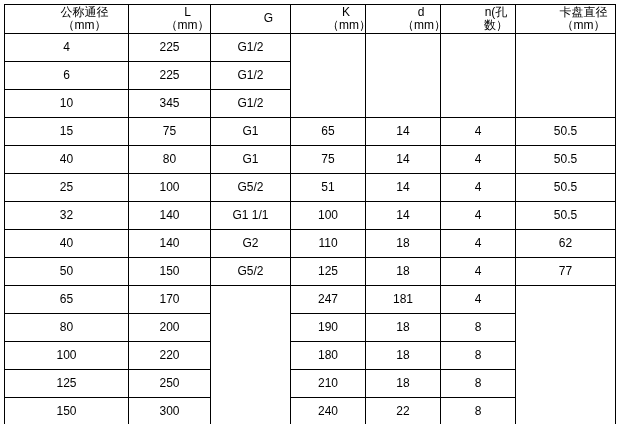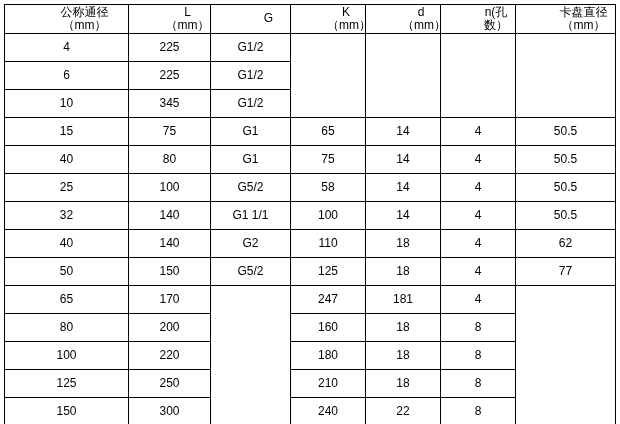--- a/index.html
+++ b/index.html
@@ -112,21 +112,21 @@
         <td>G1</td>
         <td>75</td>
         <td>14</td>
         <td>4</td>
         <td>50.5</td>
       </tr>
       <tr>
         <td>25</td>
         <td>100</td>
         <td>G5/2</td>
-        <td>58</td>
+        <td>51</td>
         <td>14</td>
         <td>4</td>
         <td>50.5</td>
       </tr>
       <tr>
         <td>32</td>
         <td>140</td>
         <td>G1  1/1</td>
         <td>100</td>
         <td>14</td>
@@ -156,21 +156,21 @@
         <td>170</td>
         <td class="merge-empty" rowspan="6"></td>
         <td>247</td>
         <td>181</td>
         <td>4</td>
         <td class="merge-empty" rowspan="6"></td>
       </tr>
       <tr>
         <td>80</td>
         <td>200</td>
-        <td>160</td>
+        <td>190</td>
         <td>18</td>
         <td>8</td>
       </tr>
       <tr>
         <td>100</td>
         <td>220</td>
         <td>180</td>
         <td>18</td>
         <td>8</td>
       </tr>

